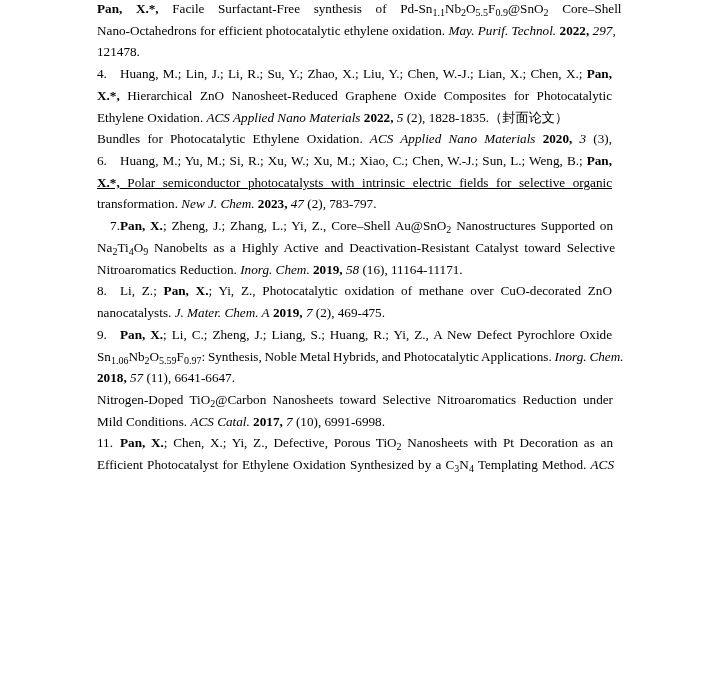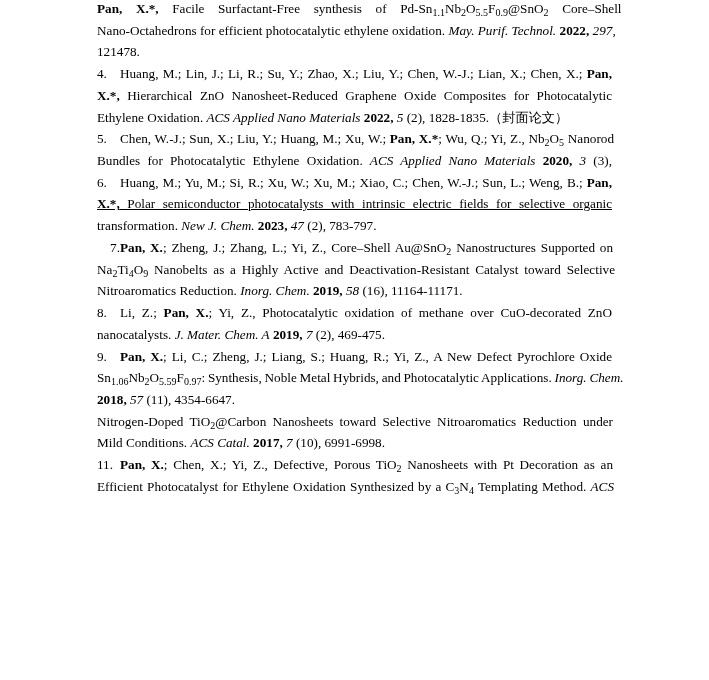--- a/index.html
+++ b/index.html
@@ -43,41 +43,40 @@
         <div class="line"><span class="lw" style="word-spacing: 10.3036px;"><span class="run b">Pan, X.*,</span><span class="run"> Facile Surfactant-Free synthesis of Pd-Sn</span><span class="run sub">1.1</span><span class="run">Nb</span><span class="run sub">2</span><span class="run">O</span><span class="run sub">5.5</span><span class="run">F</span><span class="run sub">0.9</span><span class="run">@SnO</span><span class="run sub">2</span><span class="run"> Core–Shell</span></span></div>
         <div class="line"><span class="lw" style="word-spacing: 0.0796875px;"><span class="run">Nano-Octahedrons for efficient photocatalytic ethylene oxidation. </span><span class="run i">May. Purif. Technol.</span><span class="run"> </span><span class="run b">2022,</span><span class="run"> </span><span class="run i">297,</span></span></div>
         <div class="line"><span class="lw"><span class="run">121478.</span></span></div>
       </div>
       <div class="ref">
         <div class="line"><span class="lw" style="word-spacing: 0.998264px;"><span class="run num">4.</span><span class="run">Huang, M.; Lin, J.; Li, R.; Su, Y.; Zhao, X.; Liu, Y.; Chen, W.-J.; Lian, X.; Chen, X.; </span><span class="run b">Pan,</span></span></div>
         <div class="line"><span class="lw" style="word-spacing: 4.22461px;"><span class="run b">X.*,</span><span class="run"> Hierarchical ZnO Nanosheet-Reduced Graphene Oxide Composites for Photocatalytic</span></span></div>
         <div class="line"><span class="lw"><span class="run">Ethylene Oxidation. </span><span class="run i">ACS Applied Nano Materials</span><span class="run"> </span><span class="run b">2022,</span><span class="run"> </span><span class="run i">5</span><span class="run"> (2), 1828-1835.（封面论文）</span></span></div>
       </div>
       <div class="ref">
-        <div class="line"><span class="lw" style="word-spacing: 0.420956px;"><span class="run num">5.</span><span class="run">Chen, W.-J.; Sun, X.; Liu, Y.; Huang, M.; Xu, W.; </span><span class="run b">Pan, X.*</span><span class="run">; Wu, Q.; Yi, Z., Nb</span><span class="run sub">2</span><span class="run">O</span><span class="run sub">5</span><span class="run"> Nanorod</span></span></div>
         <div class="line"><span class="lw" style="word-spacing: 3.88352px;"><span class="run">Bundles for Photocatalytic Ethylene Oxidation. </span><span class="run i">ACS Applied Nano Materials</span><span class="run"> </span><span class="run b">2020,</span><span class="run"> </span><span class="run i">3</span><span class="run"> (3),</span></span></div>
       </div>
       <div class="ref">
         <div class="line"><span class="lw" style="word-spacing: 0.770833px;"><span class="run num">6.</span><span class="run">Huang, M.; Yu, M.; Si, R.; Xu, W.; Xu, M.; Xiao, C.; Chen, W.-J.; Sun, L.; Weng, B.; </span><span class="run b">Pan,</span></span></div>
         <div class="line"><span class="lw" style="word-spacing: 4.28125px; text-decoration: underline;"><span class="run b">X.*,</span><span class="run"> Polar semiconductor photocatalysts with intrinsic electric fields for selective organic</span></span></div>
         <div class="line"><span class="lw"><span class="run">transformation. </span><span class="run i">New J. Chem.</span><span class="run"> </span><span class="run b">2023,</span><span class="run"> </span><span class="run i">47</span><span class="run"> (2), 783-797.</span></span></div>
       </div>
       <div class="ref">
         <div class="line"><span class="lw" style="word-spacing: 1.50911px; text-align: right;"><span class="run num">7.</span><span class="run b">Pan, X.</span><span class="run">; Zheng, J.; Zhang, L.; Yi, Z., Core–Shell Au@SnO</span><span class="run sub">2</span><span class="run"> Nanostructures Supported on</span></span></div>
         <div class="line"><span class="lw" style="word-spacing: 2.51406px;"><span class="run">Na</span><span class="run sub">2</span><span class="run">Ti</span><span class="run sub">4</span><span class="run">O</span><span class="run sub">9</span><span class="run"> Nanobelts as a Highly Active and Deactivation-Resistant Catalyst toward Selective</span></span></div>
         <div class="line"><span class="lw"><span class="run">Nitroaromatics Reduction. </span><span class="run i">Inorg. Chem.</span><span class="run"> </span><span class="run b">2019,</span><span class="run"> </span><span class="run i">58</span><span class="run"> (16), 11164-11171.</span></span></div>
       </div>
       <div class="ref">
         <div class="line"><span class="lw" style="word-spacing: 3.46875px;"><span class="run num">8.</span><span class="run">Li, Z.; </span><span class="run b">Pan, X.</span><span class="run">; Yi, Z., Photocatalytic oxidation of methane over CuO-decorated ZnO</span></span></div>
         <div class="line"><span class="lw"><span class="run">nanocatalysts. </span><span class="run i">J. Mater. Chem. A</span><span class="run"> </span><span class="run b">2019,</span><span class="run"> </span><span class="run i">7</span><span class="run"> (2), 469-475.</span></span></div>
       </div>
       <div class="ref">
         <div class="line"><span class="lw" style="word-spacing: 1.68359px;"><span class="run num">9.</span><span class="run b">Pan, X.</span><span class="run">; Li, C.; Zheng, J.; Liang, S.; Huang, R.; Yi, Z., A New Defect Pyrochlore Oxide</span></span></div>
         <div class="line"><span class="lw" style="word-spacing: -0.505208px;"><span class="run">Sn</span><span class="run sub">1.06</span><span class="run">Nb</span><span class="run sub">2</span><span class="run">O</span><span class="run sub">5.59</span><span class="run">F</span><span class="run sub">0.97</span><span class="run">: Synthesis, Noble Metal Hybrids, and Photocatalytic Applications. </span><span class="run i">Inorg. Chem.</span></span></div>
-        <div class="line"><span class="lw"><span class="run b">2018,</span><span class="run"> </span><span class="run i">57</span><span class="run"> (11), 4354-6647.</span></span></div>
+        <div class="line"><span class="lw"><span class="run b">2018,</span><span class="run"> </span><span class="run i">57</span><span class="run"> (11), 6641-6647.</span></span></div>
       </div>
       <div class="ref">
         <div class="line"><span class="lw" style="word-spacing: 2.98661px;"><span class="run">Nitrogen-Doped TiO</span><span class="run sub">2</span><span class="run">@Carbon Nanosheets toward Selective Nitroaromatics Reduction under</span></span></div>
         <div class="line"><span class="lw"><span class="run">Mild Conditions. </span><span class="run i">ACS Catal.</span><span class="run"> </span><span class="run b">2017,</span><span class="run"> </span><span class="run i">7</span><span class="run"> (10), 6991-6998.</span></span></div>
       </div>
       <div class="ref">
         <div class="line"><span class="lw" style="word-spacing: 2.39509px;"><span class="run num">11.</span><span class="run b">Pan, X.</span><span class="run">; Chen, X.; Yi, Z., Defective, Porous TiO</span><span class="run sub">2</span><span class="run"> Nanosheets with Pt Decoration as an</span></span></div>
         <div class="line"><span class="lw" style="word-spacing: 0.933239px;"><span class="run">Efficient Photocatalyst for Ethylene Oxidation Synthesized by a C</span><span class="run sub">3</span><span class="run">N</span><span class="run sub">4</span><span class="run"> Templating Method. </span><span class="run i">ACS</span></span></div>
       </div>
     </div>

